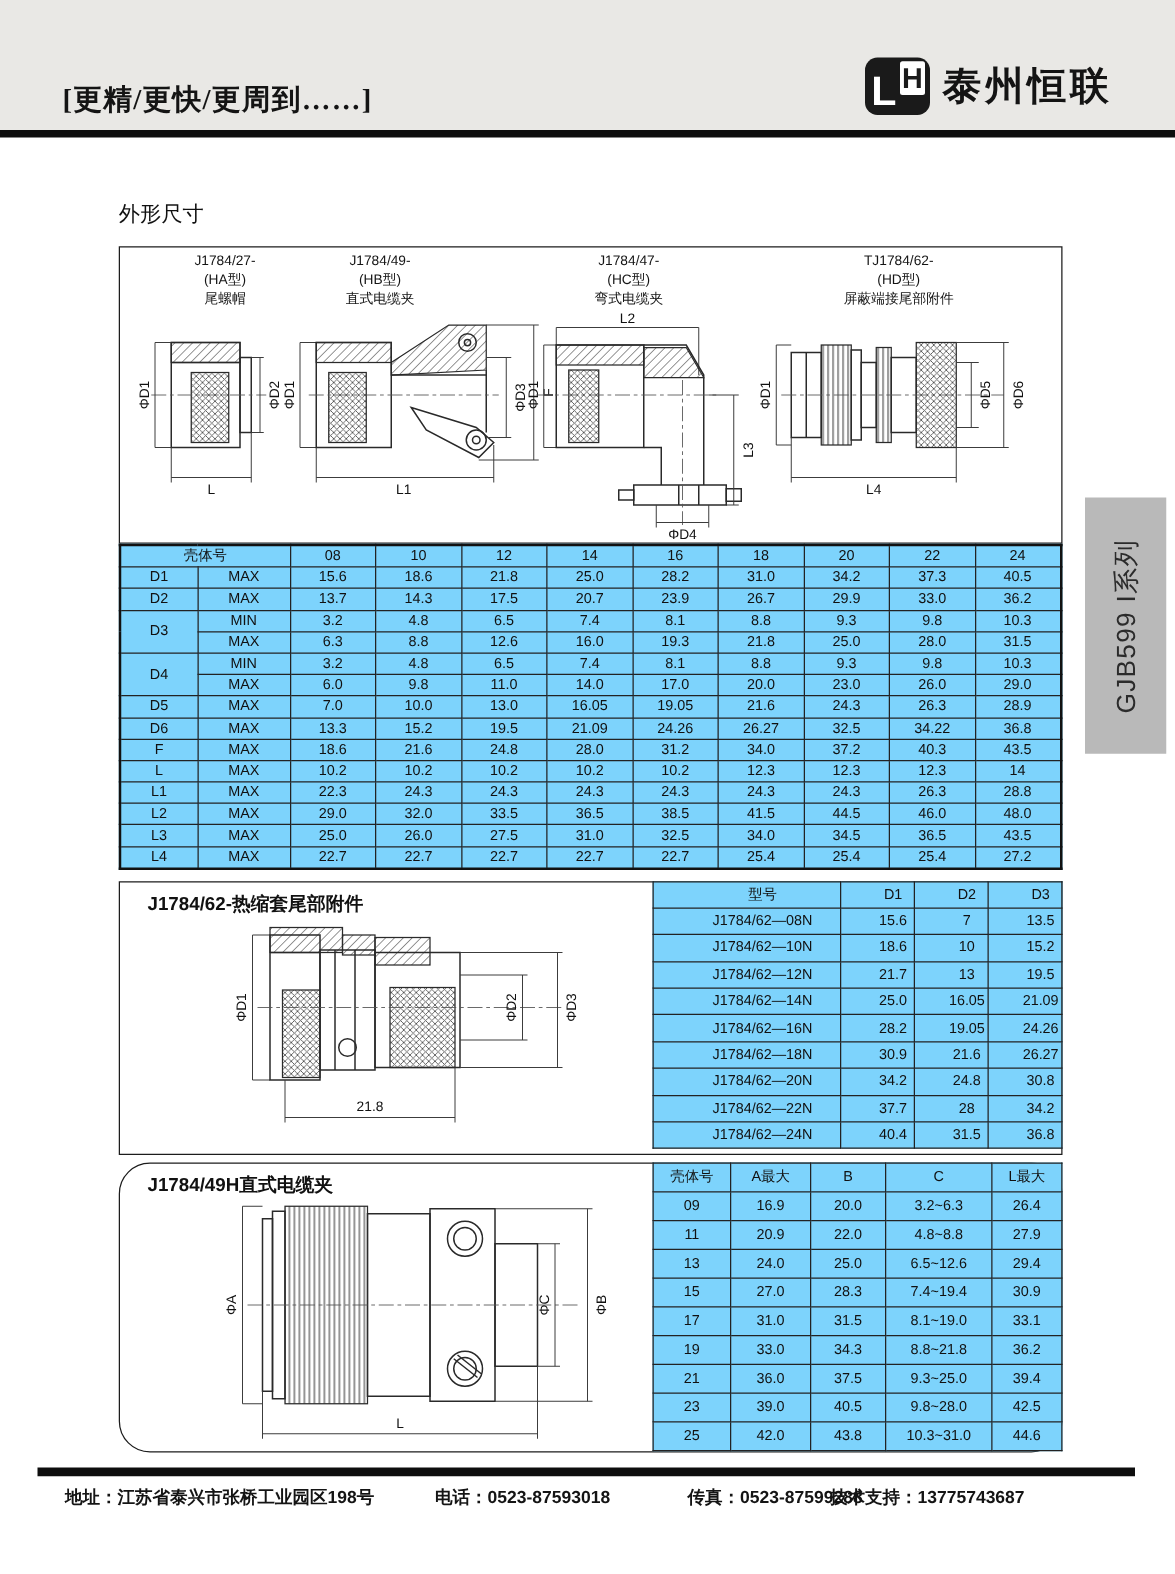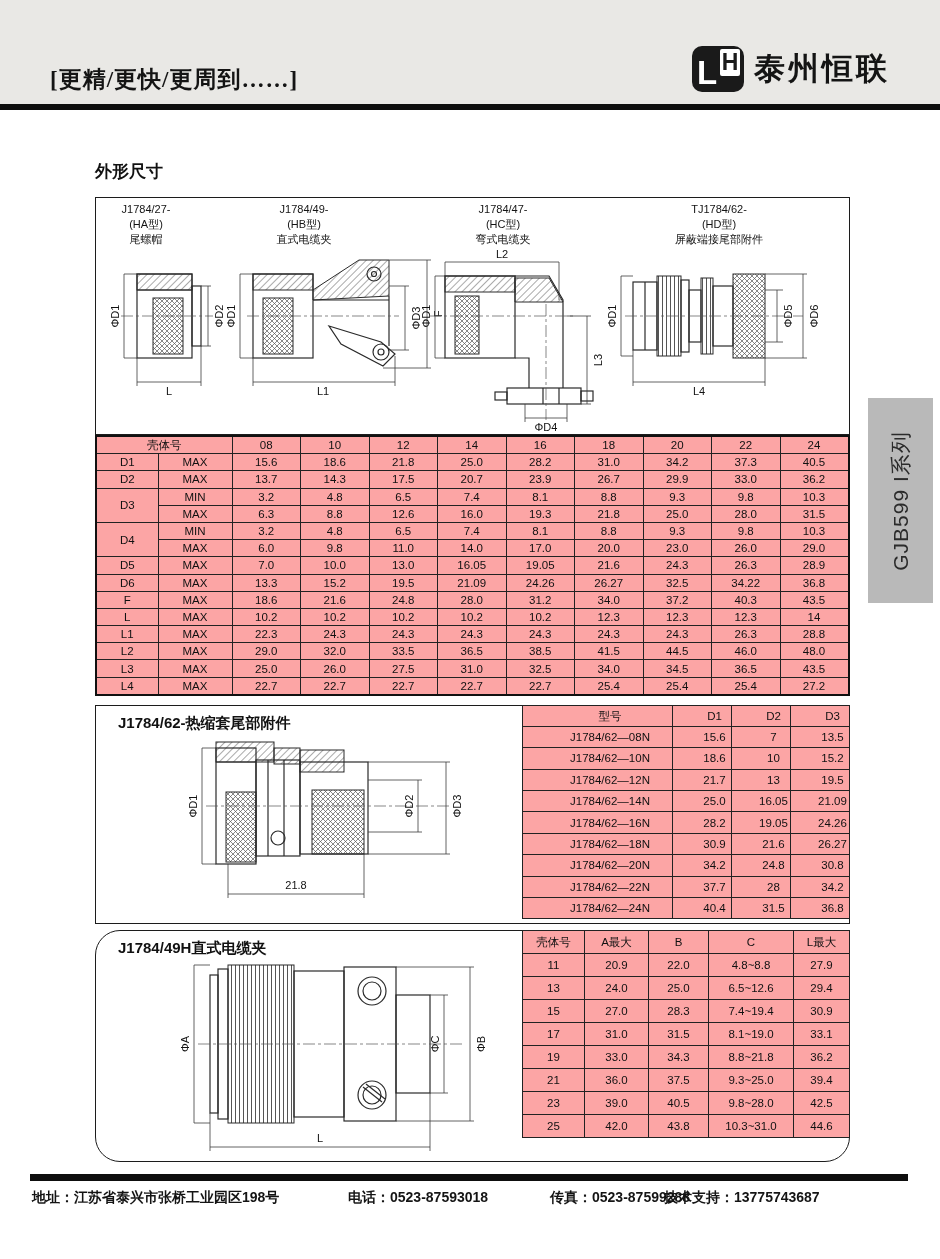--- a/index.html
+++ b/index.html
@@ -12,80 +12,80 @@
   .slogan{position:absolute;left:50px;top:64px;font-family:"Liberation Serif","DejaVu Serif",serif;
           font-size:23px;font-weight:600;letter-spacing:1px;color:#141414;}
   .brand{position:absolute;left:692px;top:46px;display:flex;align-items:center;}
   .logo{position:relative;width:52px;height:46px;background:#1a1a1a;border-radius:10px;flex:0 0 auto;}
   .logo .l{position:absolute;left:5px;bottom:3px;color:#fff;font-size:33px;font-weight:700;line-height:1;}
   .logo .h{position:absolute;right:4px;top:3px;width:20px;height:27px;background:#fff;color:#1a1a1a;
            font-size:23px;font-weight:800;display:flex;align-items:center;justify-content:center;border-radius:2px;line-height:1;}
   .brand-name{margin-left:10px;font-size:31px;font-weight:800;letter-spacing:3px;color:#141414;}
 
   
-  .page-title{position:absolute;left:95px;top:160px;font-size:17px;font-weight:700;}
+  .page-title{position:absolute;left:95px;top:160px;font-size:17px;font-weight:400;}
   .box-title{position:absolute;left:22px;top:8px;font-size:15px;font-weight:700;}
 
   
   .box{position:absolute;border:1.5px solid #1c1c1c;background:#fff;}
   #box1{left:95px;top:197px;width:753px;height:236px;}
   #box2{left:95px;top:705px;width:753px;height:217px;}
   #box3{left:95px;top:930px;width:753px;height:230px;border-radius:25px;}
   .fig-label{position:absolute;top:4px;transform:translateX(-50%);text-align:center;
              font-size:11px;line-height:15px;color:#141414;white-space:nowrap;}
   .draw{position:absolute;}
 
   
   svg .o{fill:none;stroke:#2a2a2a;stroke-width:1.2;}
   svg .f{stroke:#2a2a2a;stroke-width:1;}
   svg .d{fill:none;stroke:#3c3c3c;stroke-width:0.8;}
   svg .c{fill:none;stroke:#555;stroke-width:0.7;stroke-dasharray:12 3 3 3;}
   svg text.t{fill:#111;font-size:11px;font-family:"Liberation Sans","DejaVu Sans",sans-serif;}
 
   
-  table{border-collapse:collapse;table-layout:fixed;background:#fca5a5;}
+  table{border-collapse:collapse;table-layout:fixed;background:#7dd3fc;}
   th,td{border:1px solid #222;text-align:center;padding:0;line-height:1.05;font-weight:400;}
   .dim-table{position:absolute;left:95px;top:435px;width:753px;border:2px solid #111;}
   .dim-table th,.dim-table td{font-size:11.5px;height:16.2px;}
   .small-table{position:absolute;width:327px;border:1.5px solid #111;}
   #table2{left:426px;top:-1.5px;}
   #table2 th,#table2 td{font-size:11.5px;height:20.4px;padding-left:25px;}
   #table3{left:426px;top:-1.5px;}
   #table3 th,#table3 td{font-size:11.5px;height:22.1px;}
 
   
   .side-tab{position:absolute;left:868px;top:398px;width:65px;height:205px;background:#b9b9b9;
             display:flex;align-items:center;justify-content:center;}
   .side-tab span{transform:rotate(-90deg);white-space:nowrap;font-size:21px;color:#2b2b2b;letter-spacing:1px;}
 
   
   .footer-rule{position:absolute;left:30px;top:1174px;width:878px;height:7px;background:#0e0e0e;}
   .footer-item{position:absolute;top:1189px;font-size:14px;font-weight:700;color:#141414;white-space:nowrap;}
-  #f-addr{left:32px;} #f-phone{left:348px;} #f-fax{left:550px;} #f-support{left:664px;}
+  #f-addr{left:52px;} #f-phone{left:348px;} #f-fax{left:550px;} #f-support{left:664px;}
 </style>
 </head>
 <body>
 
 <div class="page">
 
   <div class="topbar"></div>
   <div class="slogan">[更精/更快/更周到……]</div>
   <div class="brand">
     <div class="logo">
       <span class="l">L</span>
       <span class="h">H</span>
     </div>
     <div class="brand-name">泰州恒联</div>
   </div>
   <div class="topbar-rule"></div>
 
   <div class="page-title">外形尺寸</div>
 
   <div class="box" id="box1">
-    <div class="fig-label" style="left:50px">
+    <div class="fig-label" style="left:84px">
       <div>J1784/27-</div>
       <div>(HA型)</div>
       <div>尾螺帽</div>
     </div>
     <div class="fig-label" style="left:208px">
       <div>J1784/49-</div>
       <div>(HB型)</div>
       <div>直式电缆夹</div>
     </div>
     <div class="fig-label" style="left:407px">
@@ -611,20 +611,27 @@
           <tr>
             <th>壳体号</th>
             <th>A最大</th>
             <th>B</th>
             <th>C</th>
             <th>L最大</th>
           </tr>
         </thead>
       <tbody>
           <tr>
+            <td>09</td>
+            <td>16.9</td>
+            <td>20.0</td>
+            <td>3.2~6.3</td>
+            <td>26.4</td>
+          </tr>
+          <tr>
             <td>11</td>
             <td>20.9</td>
             <td>22.0</td>
             <td>4.8~8.8</td>
             <td>27.9</td>
           </tr>
           <tr>
             <td>13</td>
             <td>24.0</td>
             <td>25.0</td>

